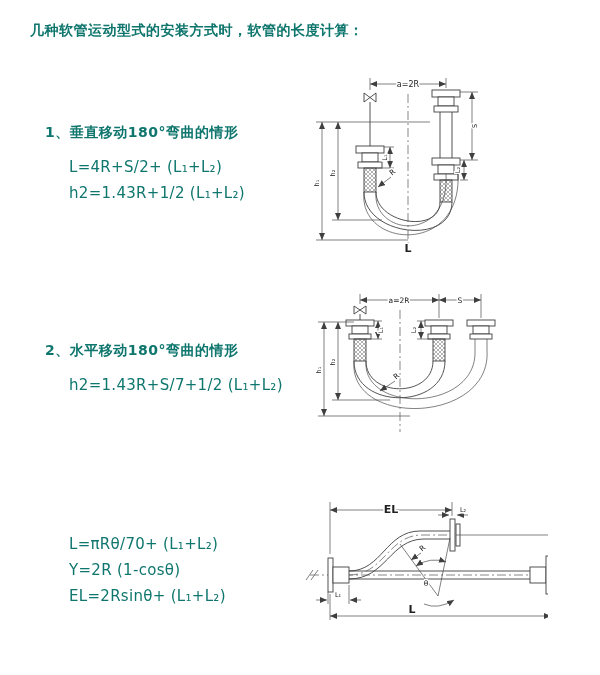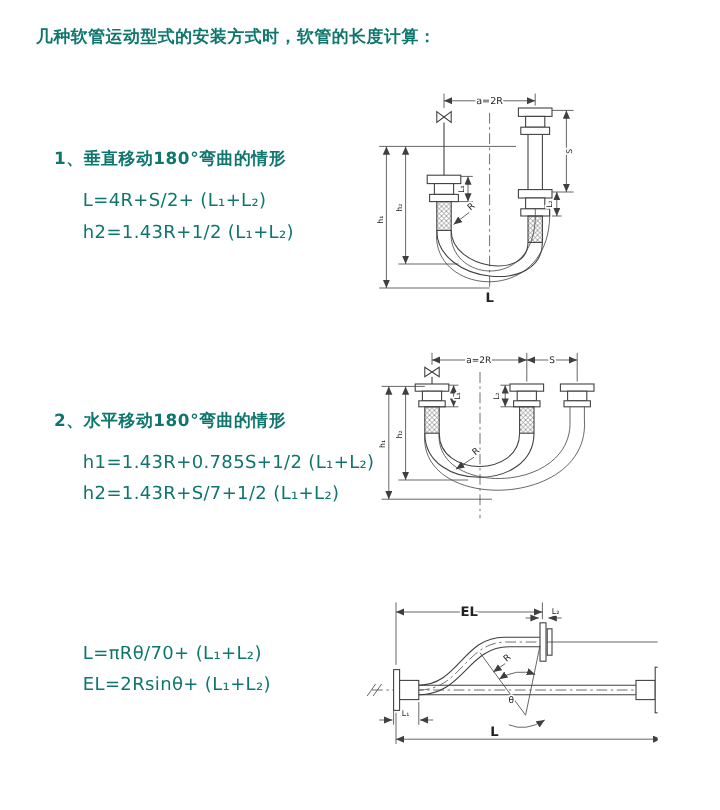--- a/index.html
+++ b/index.html
@@ -121,21 +121,20 @@
         <line class="thin" x1="79" y1="109" x2="66" y2="119" marker-end="url(#arw1)"></line>
         <text class="svgtxt t75" x="82" y="106" text-anchor="middle" transform="rotate(-40 82 106)">R</text>
       </g>
       <text class="svgtxt t11" x="96" y="184" text-anchor="middle">L</text>
     </svg>
   </div>
 
   <div class="section" style="top:306px;margin-top:36px;">
     <div class="sec-head">2、水平移动180°弯曲的情形</div>
     <div class="formulas">
-      <div class="formula">h1=1.43R+0.785S+1/2 (L₁+L₂)</div>
       <div class="formula">h2=1.43R+S/7+1/2 (L₁+L₂)</div>
     </div>
   </div>
 
   <div class="diag" style="left:310px;top:282px;">
     <svg width="285" height="165" viewBox="0 0 285 165">
       <defs>
         <marker id="arw2" markerUnits="userSpaceOnUse" markerWidth="8" markerHeight="7" refX="7" refY="3" orient="auto-start-reverse">
           <path d="M0,0 L7,3 L0,6 z" fill="#3f3f3f"></path>
         </marker>
@@ -218,20 +217,21 @@
       <g>
         <line class="thin" x1="85" y1="99" x2="70" y2="109" marker-end="url(#arw2)"></line>
         <text class="svgtxt t75" x="88" y="96" text-anchor="middle" transform="rotate(-40 88 96)">R</text>
       </g>
     </svg>
   </div>
 
   <div class="section" style="top:521px;">
     <div class="formulas">
       <div class="formula">L=πRθ/70+ (L₁+L₂)</div>
+      <div class="formula">Y=2R (1-cosθ)</div>
       <div class="formula">EL=2Rsinθ+ (L₁+L₂)</div>
     </div>
   </div>
 
   <div class="diag" style="left:300px;top:488px;">
     <svg width="300" height="145" viewBox="0 0 300 145">
       <defs>
         <marker id="arw3" markerUnits="userSpaceOnUse" markerWidth="8" markerHeight="7" refX="7" refY="3" orient="auto-start-reverse">
           <path d="M0,0 L7,3 L0,6 z" fill="#3f3f3f"></path>
         </marker>

